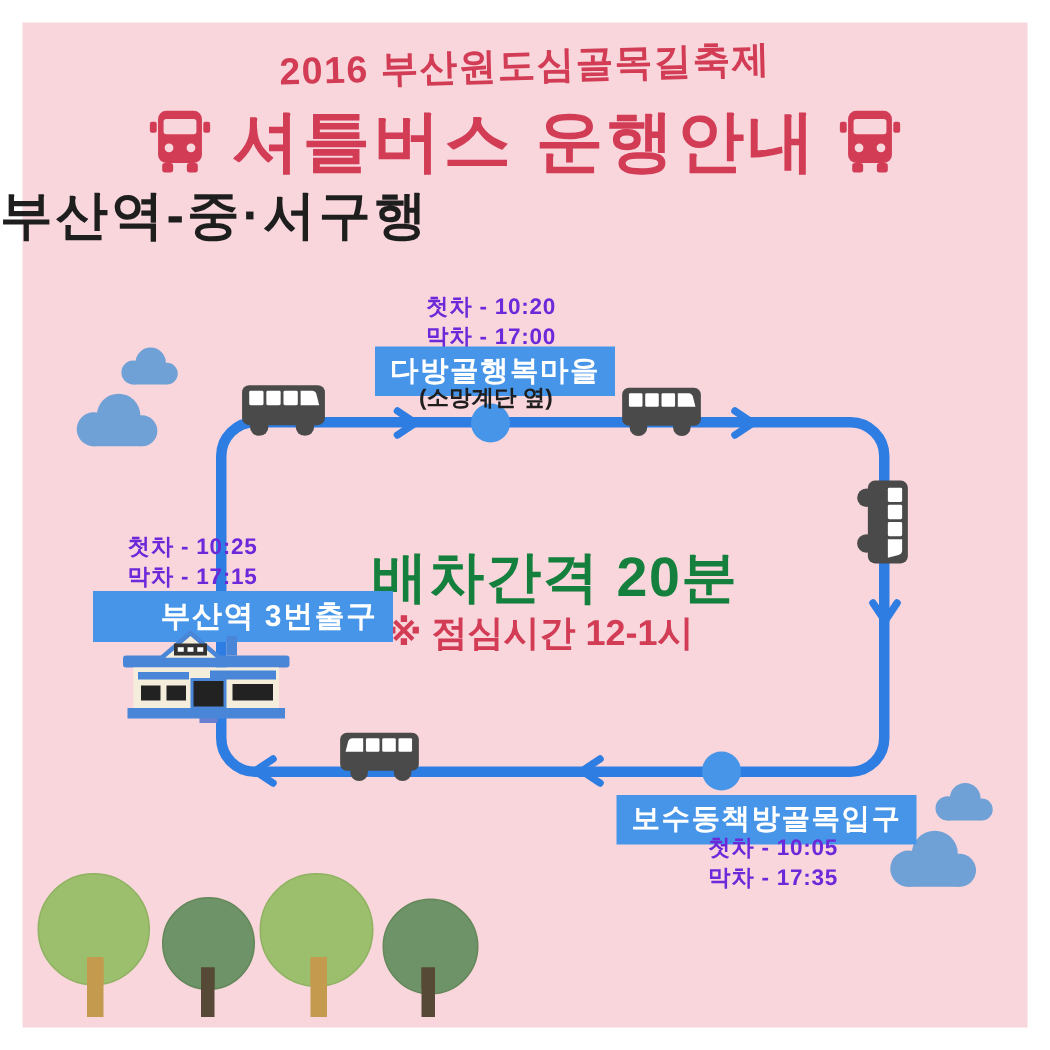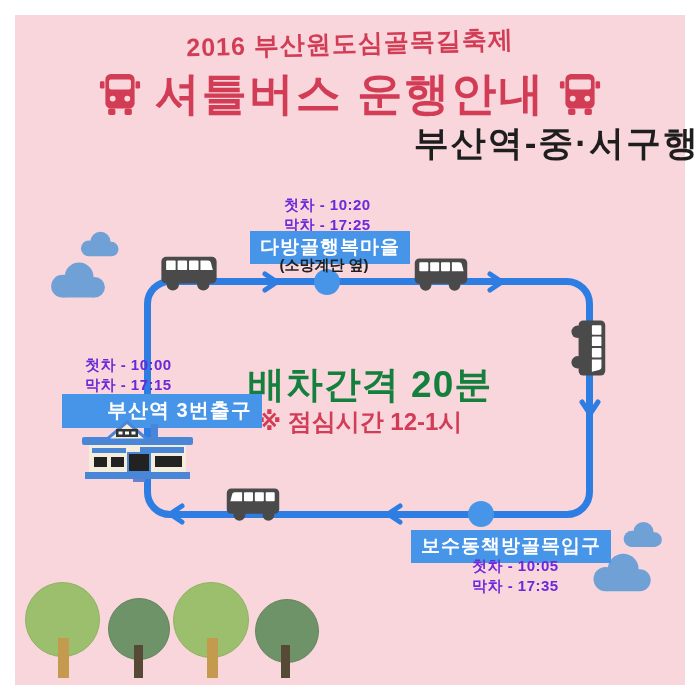--- a/index.html
+++ b/index.html
@@ -7,21 +7,21 @@
        font-family:"Liberation Sans","DejaVu Sans",sans-serif;font-weight:bold;}
   .abs{position:absolute;}
   #panel{left:15px;top:15px;width:670px;height:670px;background:#F8D6DC;z-index:0;}
 
   
   #festival{left:0;top:27px;width:700px;text-align:center;color:#D23C55;font-size:25px;
             letter-spacing:1px;transform:rotate(-1.5deg);z-index:3;}
   #title-row{left:0;top:64px;width:700px;display:flex;justify-content:center;align-items:center;
              gap:14px;z-index:3;}
   #title-row .t{color:#D23C55;font-size:45px;letter-spacing:2px;}
-  #subtitle{left:0;top:120px;width:700px;text-align:right;color:#1E1E1E;font-size:35px;
+  #subtitle{left:0;top:120px;width:700px;text-align:left;color:#1E1E1E;font-size:35px;
             letter-spacing:2px;z-index:3;}
 
   
   #route{left:144px;top:278px;width:435px;height:226px;border:7px solid #2E7DE2;
          border-radius:26px;z-index:1;}
   .dot{width:26px;height:26px;border-radius:50%;background:#4795E8;z-index:2;}
   .arrow{width:24px;height:24px;z-index:2;}
   .bus{z-index:2;}
 
   
@@ -158,27 +158,27 @@
         <circle cx="45" cy="34" r="6.5"></circle>
     </g>
     <rect x="6" y="9" width="10" height="10" rx="1" fill="#fff"></rect>
     <rect x="18" y="9" width="10" height="10" rx="1" fill="#fff"></rect>
     <rect x="30" y="9" width="10" height="10" rx="1" fill="#fff"></rect>
     <path d="M42 9 h8 c1.6 0 2.7 1 3.1 2.5 l1.9 7.5 h-13 z" fill="#fff"></path>
   </svg>
 </div>
 
 <div class="abs times" style="left:284px;top:195px;">첫차 - 10:20</div>
-<div class="abs times" style="left:284px;top:215px;">막차 - 17:25</div>
+<div class="abs times" style="left:284px;top:215px;">막차 - 17:00</div>
 <div class="abs" style="left:230px;top:231px;width:200px;text-align:center;z-index:3;">
   <span class="stop-label">다방골행복마을</span>
 </div>
 <div class="abs note" style="left:224px;top:256px;width:200px;text-align:center;">(소망계단 옆)</div>
 
-<div class="abs times" style="left:85px;top:355px;">첫차 - 10:00</div>
+<div class="abs times" style="left:85px;top:355px;">첫차 - 10:25</div>
 <div class="abs times" style="left:85px;top:375px;">막차 - 17:15</div>
 <div class="abs" style="left:62px;top:394px;z-index:3;">
   <span class="stop-label" style="font-size:20px;padding-left:45px;">부산역 3번출구</span>
 </div>
 <div class="abs" style="left:80px;top:420px;z-index:3;">
   <svg width="115" height="62" viewBox="0 0 115 62">
     <rect x="2" y="17" width="111" height="8" rx="2" fill="#4A86D8"></rect>
     <rect x="9" y="25" width="97" height="27" fill="#F5EDDC"></rect>
     <rect x="71" y="4" width="7" height="13" fill="#4A86D8"></rect>
     <polygon points="47,2 26,20 68,20" fill="#F5EDDC" stroke="#4A86D8" stroke-width="3"></polygon>

